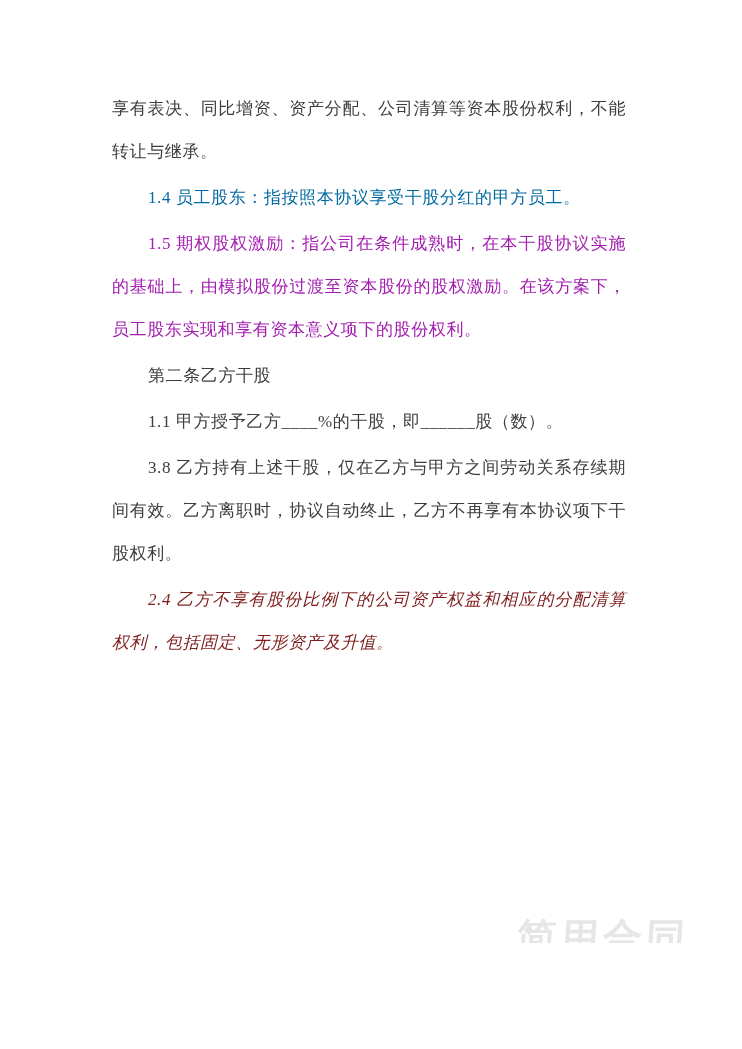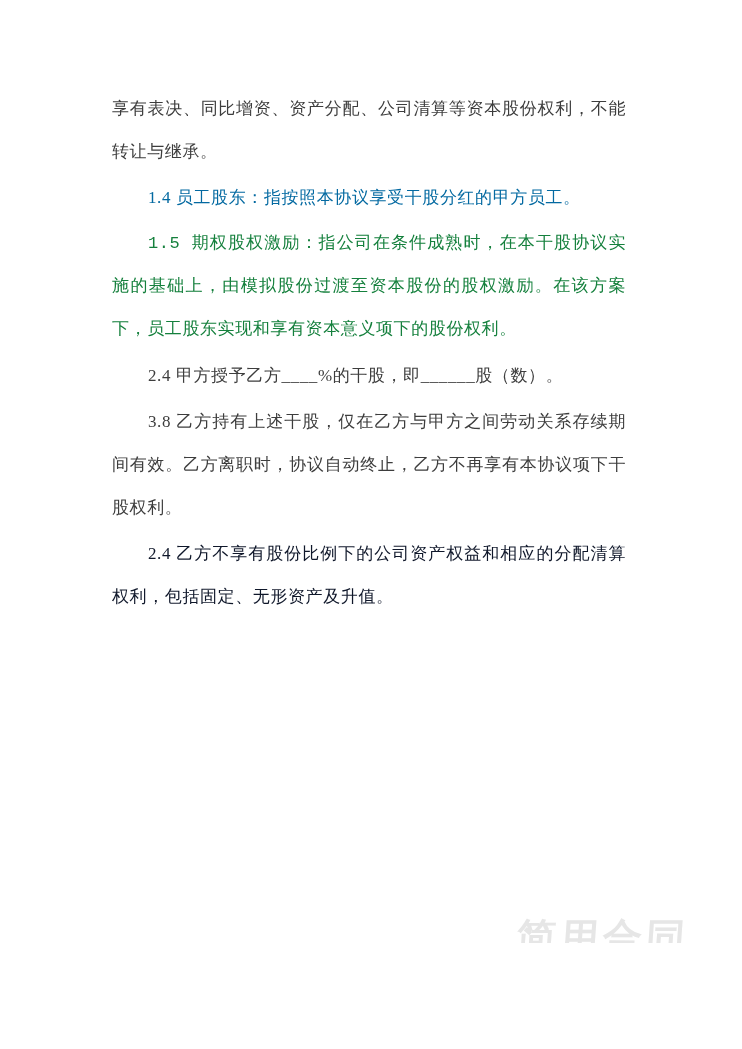--- a/index.html
+++ b/index.html
@@ -53,23 +53,24 @@
     white-space: nowrap;
   }
 </style>
 </head>
 <body>
 
 <div class="page" style="background: rgb(255, 255, 255);">
   <div class="content">
     <p style="color: rgb(61, 61, 61);">享有表决、同比增资、资产分配、公司清算等资本股份权利，不能转让与继承。</p>
     <p class="indent" style="color: #0369a1;">1.4 员工股东：指按照本协议享受干股分红的甲方员工。</p>
-    <p class="indent" style="color: #15803d; font-family: Liberation Mono, monospace;">1.5 期权股权激励：指公司在条件成熟时，在本干股协议实施的基础上，由模拟股份过渡至资本股份的股权激励。在该方案下，员工股东实现和享有资本意义项下的股份权利。</p>
-    <p class="indent" style="color: rgb(61, 61, 61);">2.4 甲方授予乙方____%的干股，即______股（数）。</p>
+    <p class="indent" style="color: #a21caf;">1.5 期权股权激励：指公司在条件成熟时，在本干股协议实施的基础上，由模拟股份过渡至资本股份的股权激励。在该方案下，员工股东实现和享有资本意义项下的股份权利。</p>
+    <p class="indent" style="color: rgb(61, 61, 61);">第二条乙方干股</p>
+    <p class="indent" style="color: rgb(61, 61, 61);">1.1 甲方授予乙方____%的干股，即______股（数）。</p>
     <p class="indent" style="color: rgb(61, 61, 61);">3.8 乙方持有上述干股，仅在乙方与甲方之间劳动关系存续期间有效。乙方离职时，协议自动终止，乙方不再享有本协议项下干股权利。</p>
-    <p class="indent" style="color: #0f172a;">2.4 乙方不享有股份比例下的公司资产权益和相应的分配清算权利，包括固定、无形资产及升值。</p>
+    <p class="indent" style="color: #7f1d1d; font-style: italic;">2.4 乙方不享有股份比例下的公司资产权益和相应的分配清算权利，包括固定、无形资产及升值。</p>
   </div>
 
   <div class="watermark">
     <div class="wm-title" style="color: rgb(230, 230, 230);">简用合同</div>
     <div class="wm-subtitle" style="color: rgb(238, 238, 238);">源文件下载无水印</div>
   </div>
 </div>
 
 </body></html>

